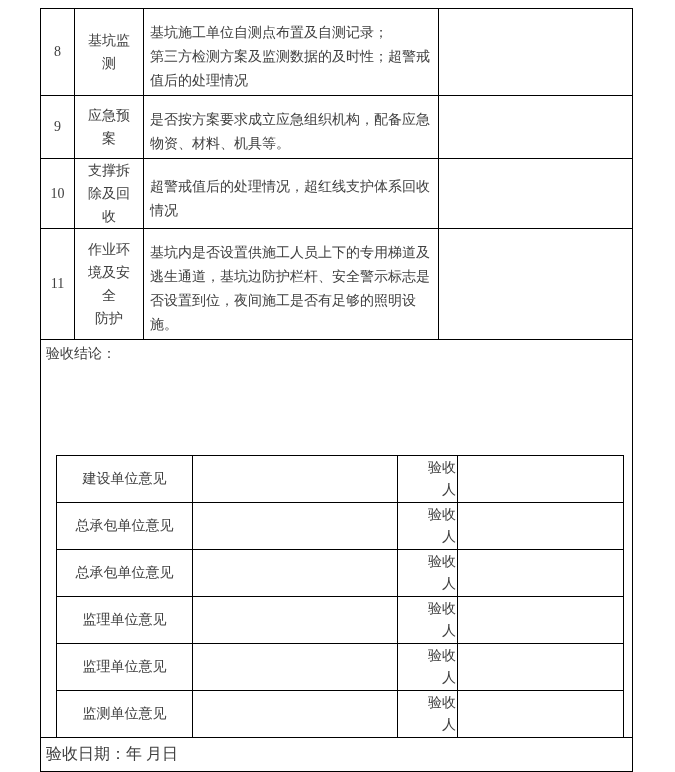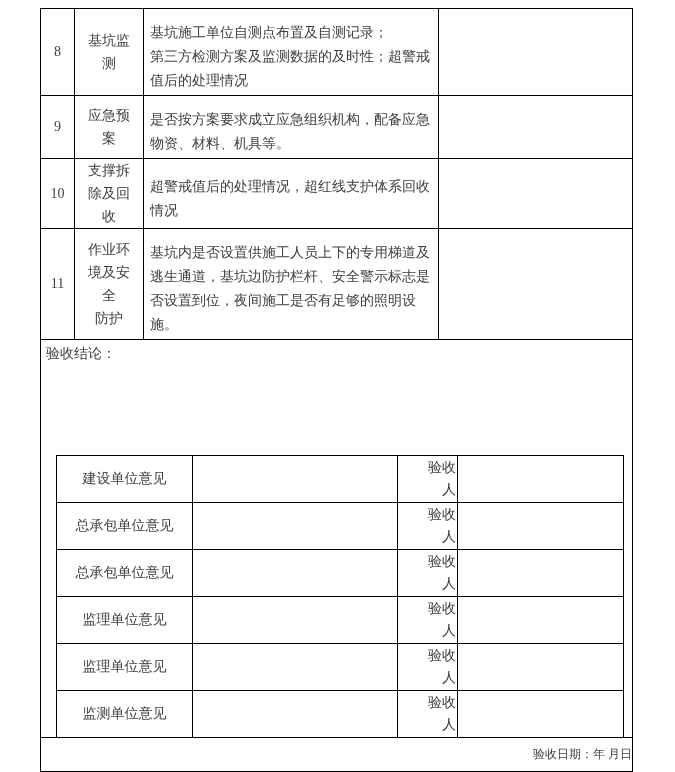--- a/index.html
+++ b/index.html
@@ -22,21 +22,21 @@
   
   .ops{position:absolute;left:15px;bottom:0;width:567px;}
   .ops td{border:1px solid #000;font-size:14px;overflow:hidden;}
   .ops tr{height:47px;}
   .ops tr:last-child td{border-bottom:none;}
   .ops td.unit{text-align:center;vertical-align:middle;padding:0 2px;}
   .ops td.comment{background:#ffffff;}
   .ops td.signer{text-align:right;vertical-align:middle;white-space:pre-line;line-height:22px;}
   .ops td.sign{background:#ffffff;}
   
-  td.date{vertical-align:middle;padding:0 0 0 5px;font-size:12px;text-align:right;}
+  td.date{vertical-align:middle;padding:0 0 0 5px;font-size:16px;}
 </style>
 </head>
 <body>
 
 <div class="page">
 
   <table class="main">
     <colgroup>
       <col style="width:34px">
         <col style="width:69px">

